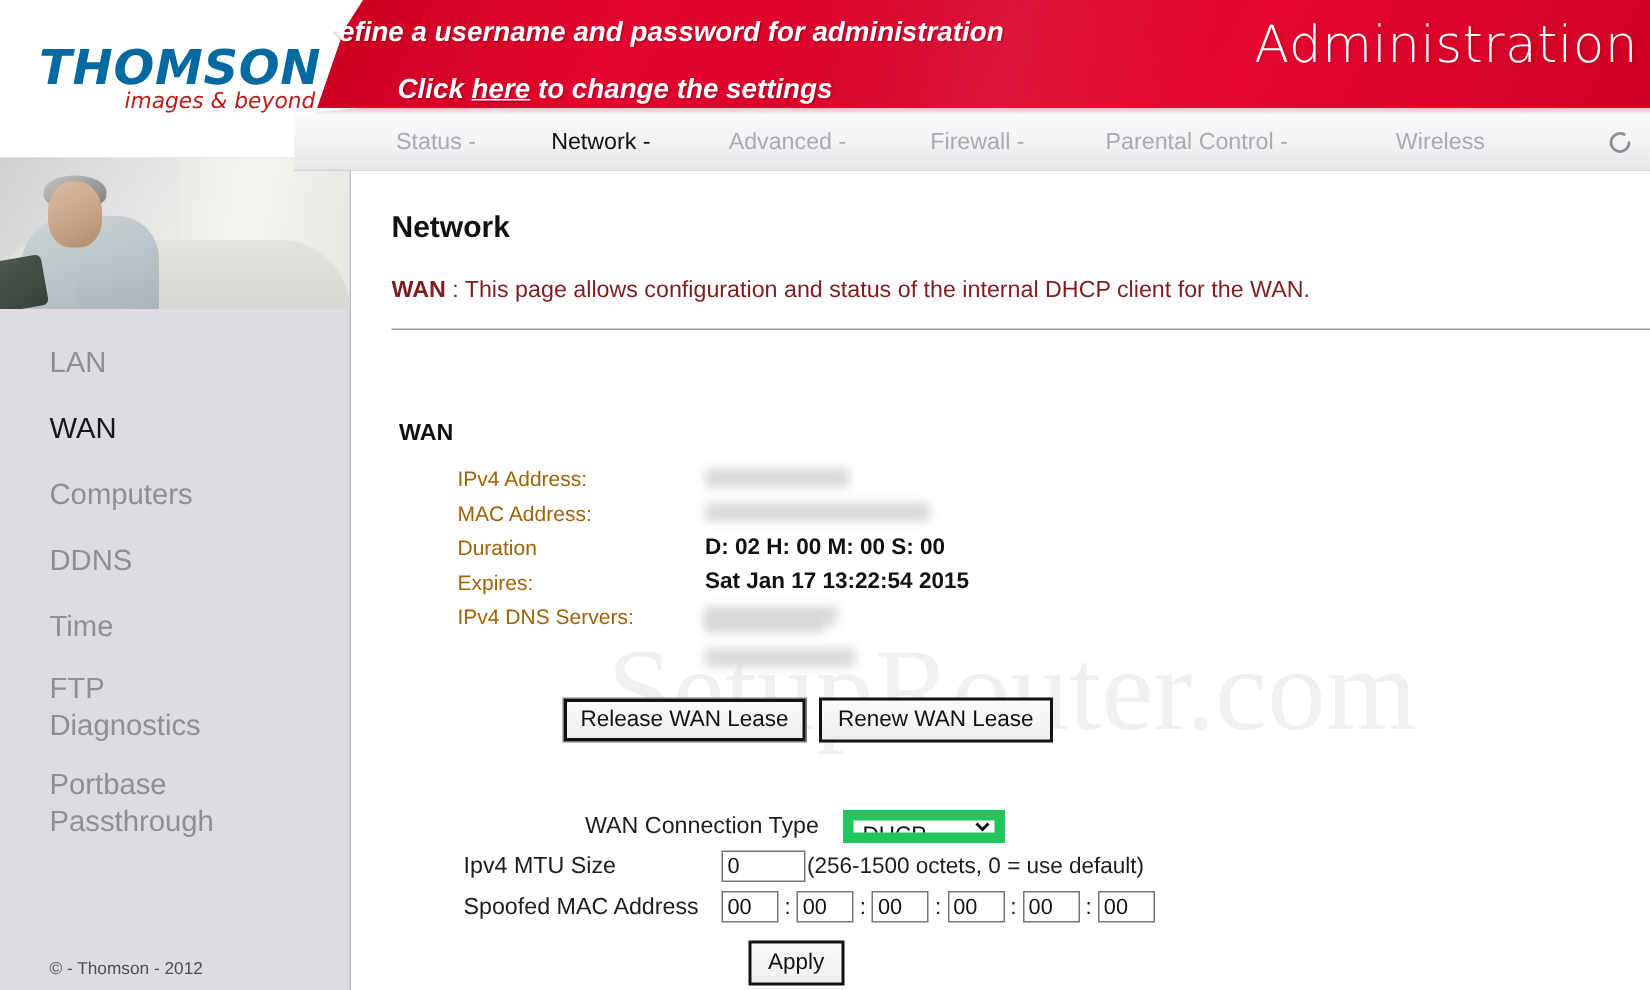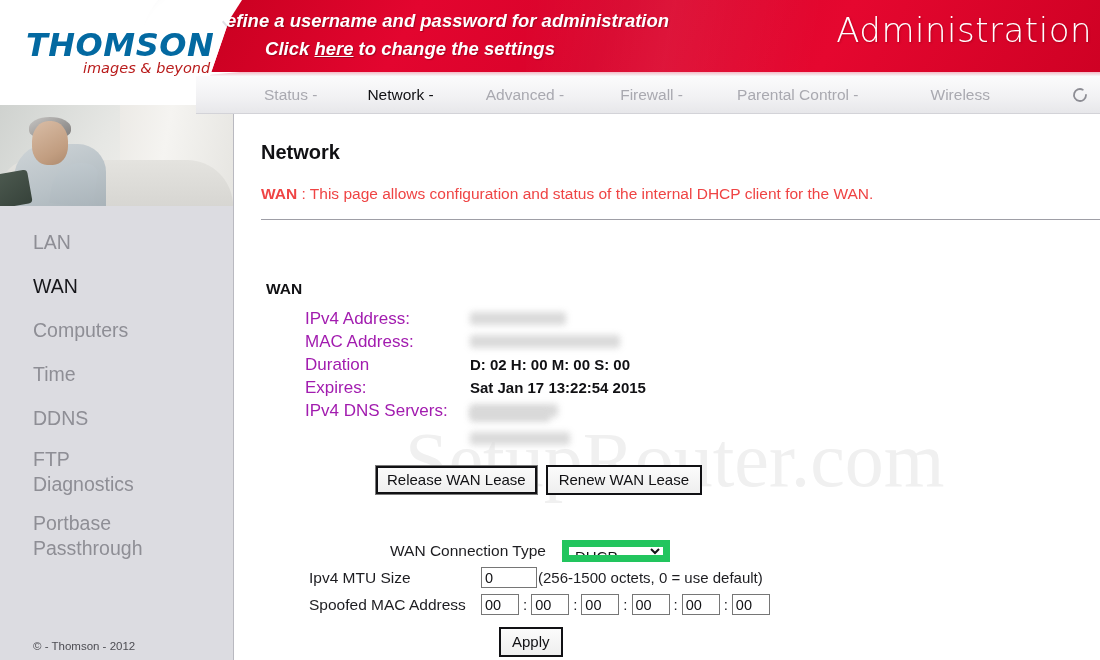--- a/index.html
+++ b/index.html
@@ -47,21 +47,21 @@
     position: absolute; top: 8px; left: 60px;
     width: 700px;
     text-align: center;
     color: #ffffff;
     font-style: italic;
     font-weight: bold;
     font-size: 18.5px;
     line-height: 26px;
     text-shadow: 1px 1px 1px rgba(90,0,12,0.45);
   }
-  .banner-line2 { margin-top: 2px; }
+  .banner-line2 { margin-top: 12px; }
   .banner-here {
     text-decoration: underline;
     color: #ffffff;
     cursor: pointer;
   }
   .admin-title {
     position: absolute; top: 10px; right: 8px;
     color: #ffffff;
     font-size: 34px;
     font-weight: 300;
@@ -250,40 +250,40 @@
     z-index: 0;
   }
   .content-inner { position: relative; z-index: 1; }
 
   .page-title {
     position: absolute; top: 26px; left: 26px;
     font-size: 20px; font-weight: bold; color: #111114;
   }
   .page-desc {
     position: absolute; top: 70px; left: 26px;
-    font-size: 15.5px; color: #ef4444;
+    font-size: 15.5px; color: #7f1d1d;
     white-space: nowrap;
   }
   .page-desc b { font-weight: bold; }
   .hrule {
     position: absolute; top: 104px; left: 26px;
     width: 839px; height: 1px;
     background: #9e9ea6;
   }
 
   .sec-title {
     position: absolute; top: 165px; left: 31px;
     font-size: 15.5px; font-weight: bold; color: #111114;
   }
   .kv { position: absolute; top: 192px; left: 70px; }
   .kv-row { height: 23px; display: flex; align-items: center; }
   .kv-label {
     width: 165px;
-    font-size: 17px;
-    color: #a21caf;
+    font-size: 14px;
+    color: #a16207;
     white-space: nowrap;
   }
   .kv-value {
     font-size: 15px;
     font-weight: bold;
     color: #111114;
     white-space: nowrap;
   }
   .blurbox {
     display: inline-block;
@@ -402,22 +402,22 @@
       <div class="ph-body"></div>
       <div class="ph-hair"></div>
       <div class="ph-head"></div>
       <div class="ph-arm"></div>
       <div class="ph-tablet"></div>
     </div>
     <div class="sidebar-menu" id="sidebar-menu">
         <div class="side-item">LAN</div>
         <div class="side-item active">WAN</div>
         <div class="side-item">Computers</div>
+        <div class="side-item">DDNS</div>
         <div class="side-item">Time</div>
-        <div class="side-item">DDNS</div>
         <div class="side-item two-line">FTP Diagnostics</div>
         <div class="side-item two-line">Portbase Passthrough</div>
       </div>
     <div class="footer">© - Thomson - 2012</div>
   </div>
 
   <div class="content">
     <div class="watermark">SetupRouter.com</div>
 
     <div class="content-inner">

